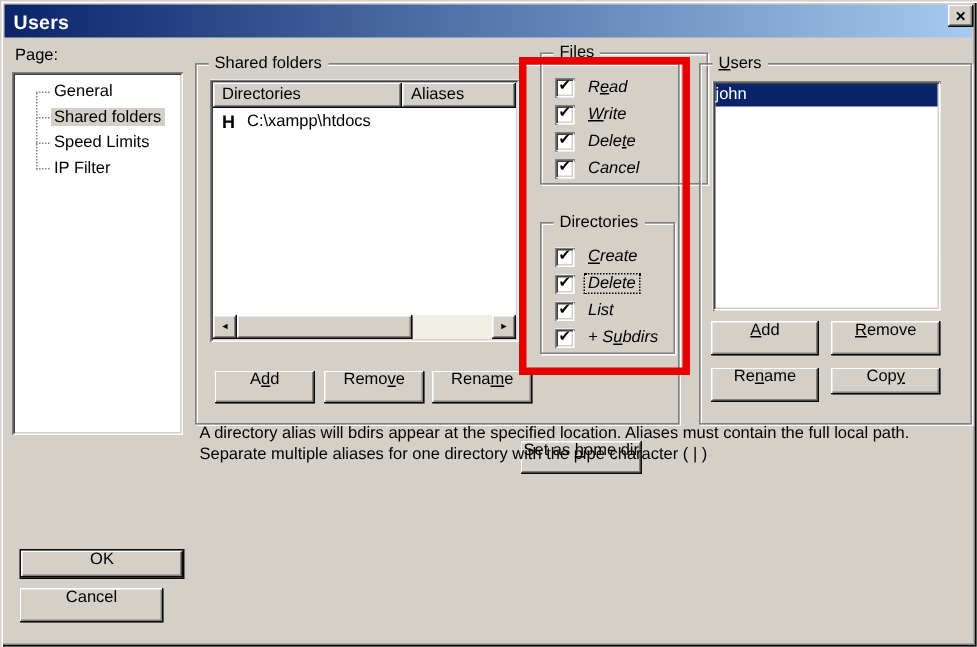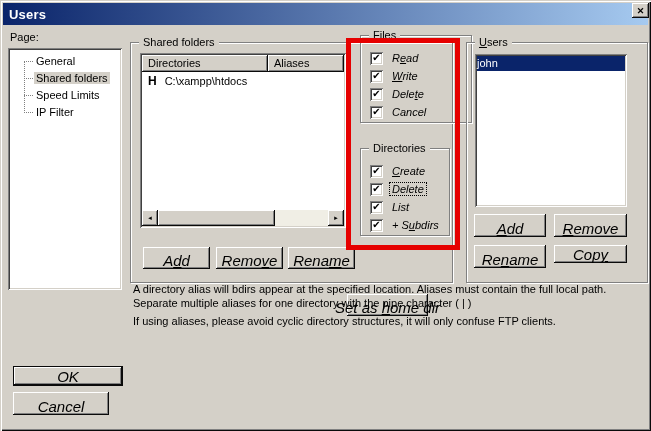--- a/index.html
+++ b/index.html
@@ -70,22 +70,22 @@
     width: 13px; height: 13px; background: #fff; flex: none;
     box-shadow: inset 1px 1px 0 #808080, inset -1px -1px 0 #ffffff,
                 inset 2px 2px 0 #404040, inset -2px -2px 0 #d4d0c8;
     display: flex; align-items: center; justify-content: center;
   }
   .check { font-size: 10px; line-height: 10px; margin-top: -1px; }
   .checklabel { margin-left: 6px; padding: 0 2px; border: 1px dotted transparent; white-space: nowrap; font-style: italic; }
   .checklabel.focused { border-color: #000; }
   
   .btn {
-    position: absolute; display: flex; align-items: flex-end; justify-content: center;
-    font-size: 15px; cursor: default; white-space: nowrap; font-style: italic;
+    position: absolute; display: flex; align-items: flex-start; justify-content: center;
+    font-size: 11px; cursor: default; white-space: nowrap;
   }
   .btn-default { border: 1px solid #0a0a0a; }
   
   .userlist { position: absolute; left: 475px; top: 54px; width: 152px; height: 153px; padding: 2px; }
   .user-item { height: 15px; line-height: 15px; padding-left: 0; }
   .user-item.selected { background: #0a246a; color: #fff; }
   
   .notes { position: absolute; left: 133px; top: 282px; width: 512px; line-height: 14px; }
   .notes .line2 { margin-top: 4px; }
   
@@ -238,21 +238,20 @@
     </div>
   <div class="btn raised" style="left:474px; top:245px; width:72px; height:23px;">
       <span>Re<u>n</u>ame</span>
     </div>
   <div class="btn raised" style="left:554px; top:245px; width:73px; height:18px;">
       <span>Cop<u>y</u></span>
     </div>
 
   <div class="notes">
     <div class="line1">A directory alias will bdirs appear at the specified location. Aliases must contain the full local path. Separate multiple aliases for one directory with the pipe character ( | )</div>
-    <div class="line2">If using aliases, please avoid cyclic directory structures, it will only confuse FTP clients.</div>
   </div>
 
   <div class="btn raised btn-default" style="left:13px; top:366px; width:110px; height:20px;">
       <span>OK</span>
     </div>
   <div class="btn raised" style="left:13px; top:392px; width:96px; height:23px;">
       <span>Cancel</span>
     </div>
 
   <div class="annotation"></div>

